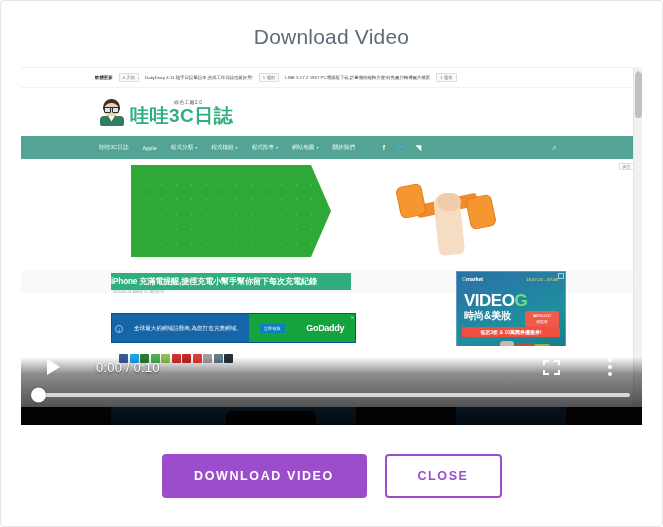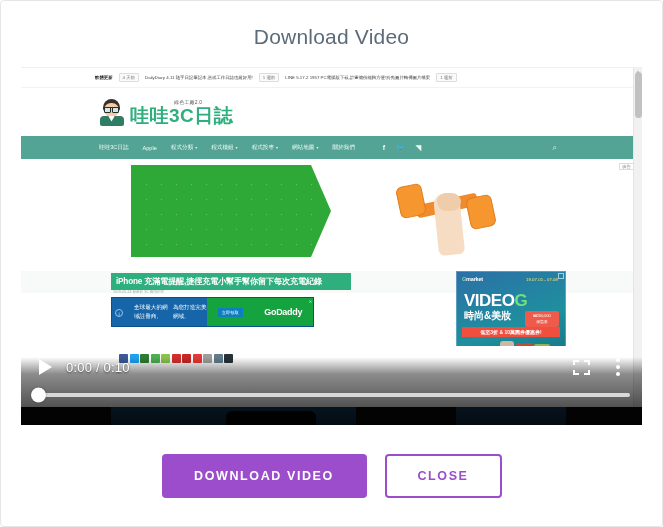--- a/index.html
+++ b/index.html
@@ -185,33 +185,33 @@
   
   .band {
     position: relative;
     height: 22px;
     background: #f7faf9;
   }
   .title-bar {
     position: absolute; left: 90px; top: 2px;
     width: 240px; height: 17px;
     background: #2fae7e;
-    display: flex; align-items: center; padding-left: 5px;
+    display: flex; align-items: center; 
     color: #fff; font-size: 8.2px; font-weight: bold; white-space: nowrap;
     letter-spacing: -.2px;
   }
   .title-meta {
     position: absolute; left: 92px; top: 19px;
     font-size: 3.6px; color: #9aa;
     white-space: nowrap;
   }
   
   .gd-ad {
-    position: absolute; left: 90px; top: 26px;
-    width: 203px; height: 30px;
+    position: absolute; left: 90px; top: 42px;
+    width: 245px; height: 30px;
     display: flex; align-items: stretch;
     border: 1px solid #0b4f8f;
   }
   .gd-left {
     flex: 1; background: #1565a8;
     display: flex; align-items: center; padding-left: 22px;
     color: #fff; font-size: 5.6px; line-height: 1.55; white-space: pre-line;
   }
   .gd-right {
     width: 106px; background: #14a33f;
@@ -288,21 +288,21 @@
     position: absolute; top: 1px; left: 2px; font-size: 4px; color: #8a8a8a;
   }
   
   .player-overlay {
     position: absolute; left: 0; right: 0; bottom: 0; height: 68px;
     background: linear-gradient(to bottom, rgba(0,0,0,0) 0%, rgba(0,0,0,.45) 25%, rgba(0,0,0,.80) 100%);
     pointer-events: none;
   }
   .ctrl-row {
     position: absolute; left: 0; right: 0; top: 282px; height: 34px;
-    display: flex; align-items: center; padding: 0 14px;
+    display: flex; align-items: center; padding: 0 22px; gap: 22px;
   }
   .play-btn {
     width: 0; height: 0;
     border-left: 13px solid #fff;
     border-top: 8px solid transparent;
     border-bottom: 8px solid transparent;
     margin-left: 4px; margin-right: 14px;
     cursor: pointer;
   }
   .time-label {

